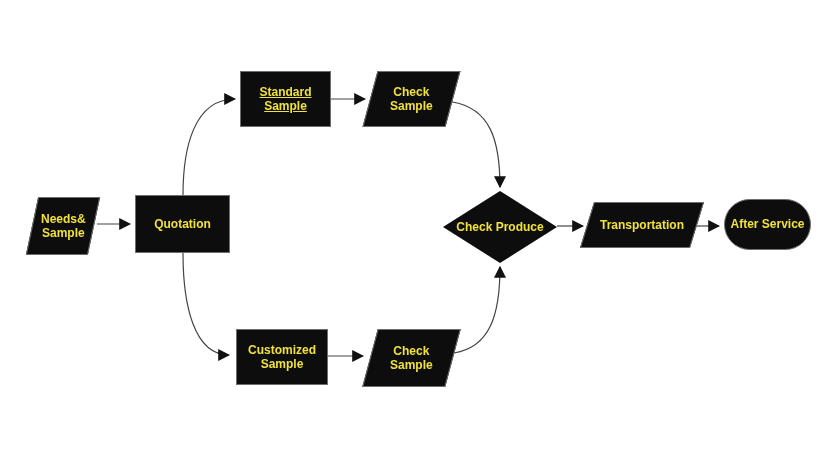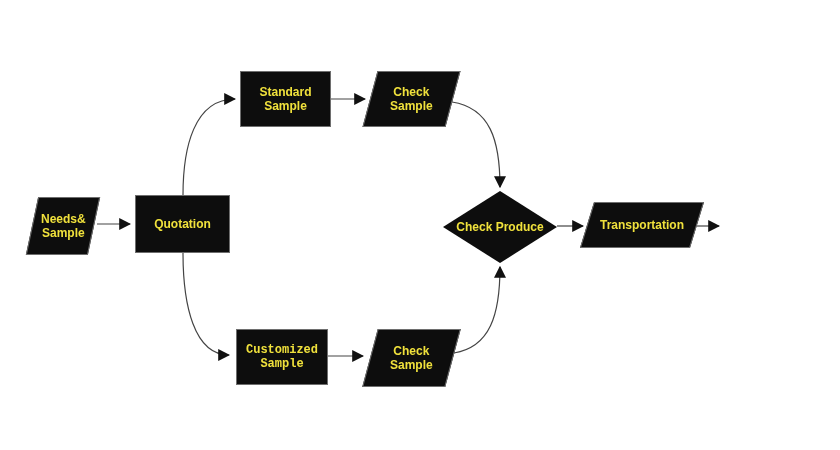--- a/index.html
+++ b/index.html
@@ -69,42 +69,45 @@
 
   <div class="node para skew12" style="left:32px; top:197px; width:62px; height:58px;">
     <span class="label">Needs&amp;
 Sample</span>
   </div>
 
   <div class="node rect" style="left:135px; top:195px; width:95px; height:58px;text-align:right;">
     <span class="label">Quotation</span>
   </div>
 
-  <div class="node rect" style="left:240px; top:71px; width:91px; height:56px;">
+  <div class="node rect" style="left:240px; top:71px; width:91px; height:56px;text-decoration:underline;">
     <span class="label">Standard
 Sample</span>
   </div>
 
   <div class="node para skew15" style="left:370px; top:71px; width:83px; height:56px;">
     <span class="label">Check
 Sample</span>
   </div>
 
-  <div class="node rect" style="left:236px; top:329px; width:92px; height:56px;font-family:Liberation Mono, monospace;">
+  <div class="node rect" style="left:236px; top:329px; width:92px; height:56px;">
     <span class="label">Customized
 Sample</span>
   </div>
 
   <div class="node para skew15" style="left:370px; top:329px; width:83px; height:58px;">
     <span class="label">Check
 Sample</span>
   </div>
 
   <div class="node diamond" style="left:443px; top:191px; width:114px; height:72px;">
     <span class="label">Check Produce</span>
   </div>
 
   <div class="node para skew17" style="left:587px; top:202px; width:110px; height:46px;">
     <span class="label">Transportation</span>
   </div>
 
+  <div class="node stadium" style="left:724px; top:199px; width:87px; height:51px;">
+    <span class="label">After Service</span>
+  </div>
 
 </div>
 
 </body></html>

